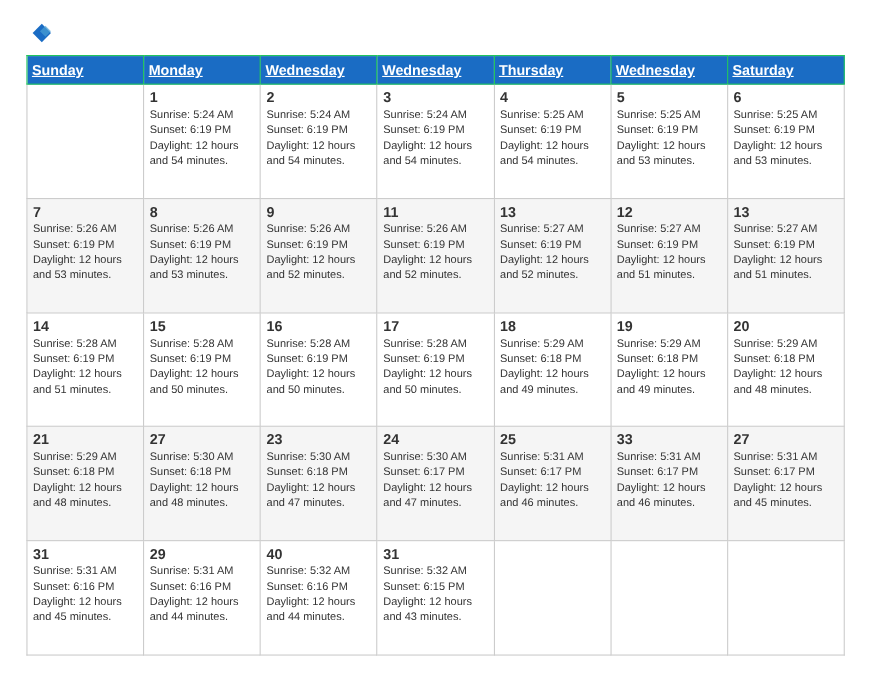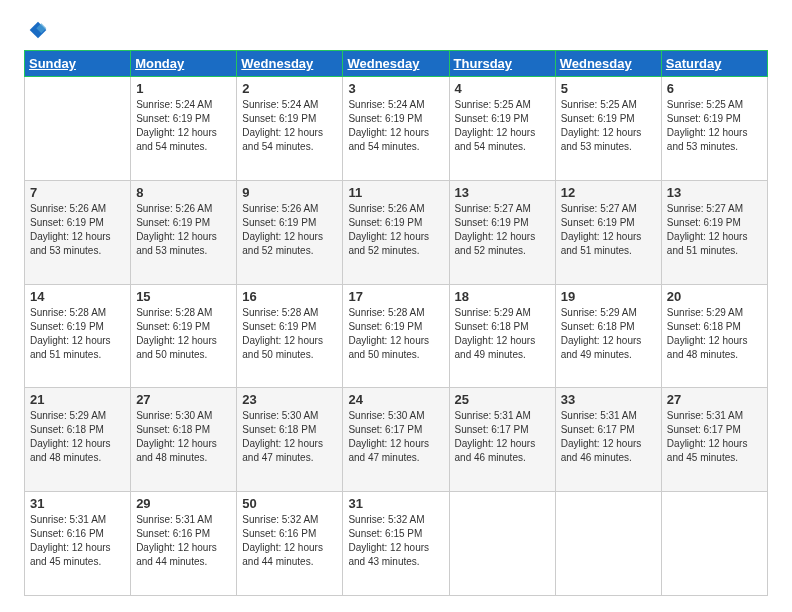--- a/index.html
+++ b/index.html
@@ -345,21 +345,21 @@
 and 45 minutes.</div>
           </td>
           <td>
             <span class="day-num">29</span>
             <div class="day-info" style="white-space: pre-line;">Sunrise: 5:31 AM
 Sunset: 6:16 PM
 Daylight: 12 hours
 and 44 minutes.</div>
           </td>
           <td>
-            <span class="day-num">50</span>
+            <span class="day-num">40</span>
             <div class="day-info" style="white-space: pre-line;">Sunrise: 5:32 AM
 Sunset: 6:16 PM
 Daylight: 12 hours
 and 44 minutes.</div>
           </td>
           <td>
             <span class="day-num">31</span>
             <div class="day-info" style="white-space: pre-line;">Sunrise: 5:32 AM
 Sunset: 6:15 PM
 Daylight: 12 hours

